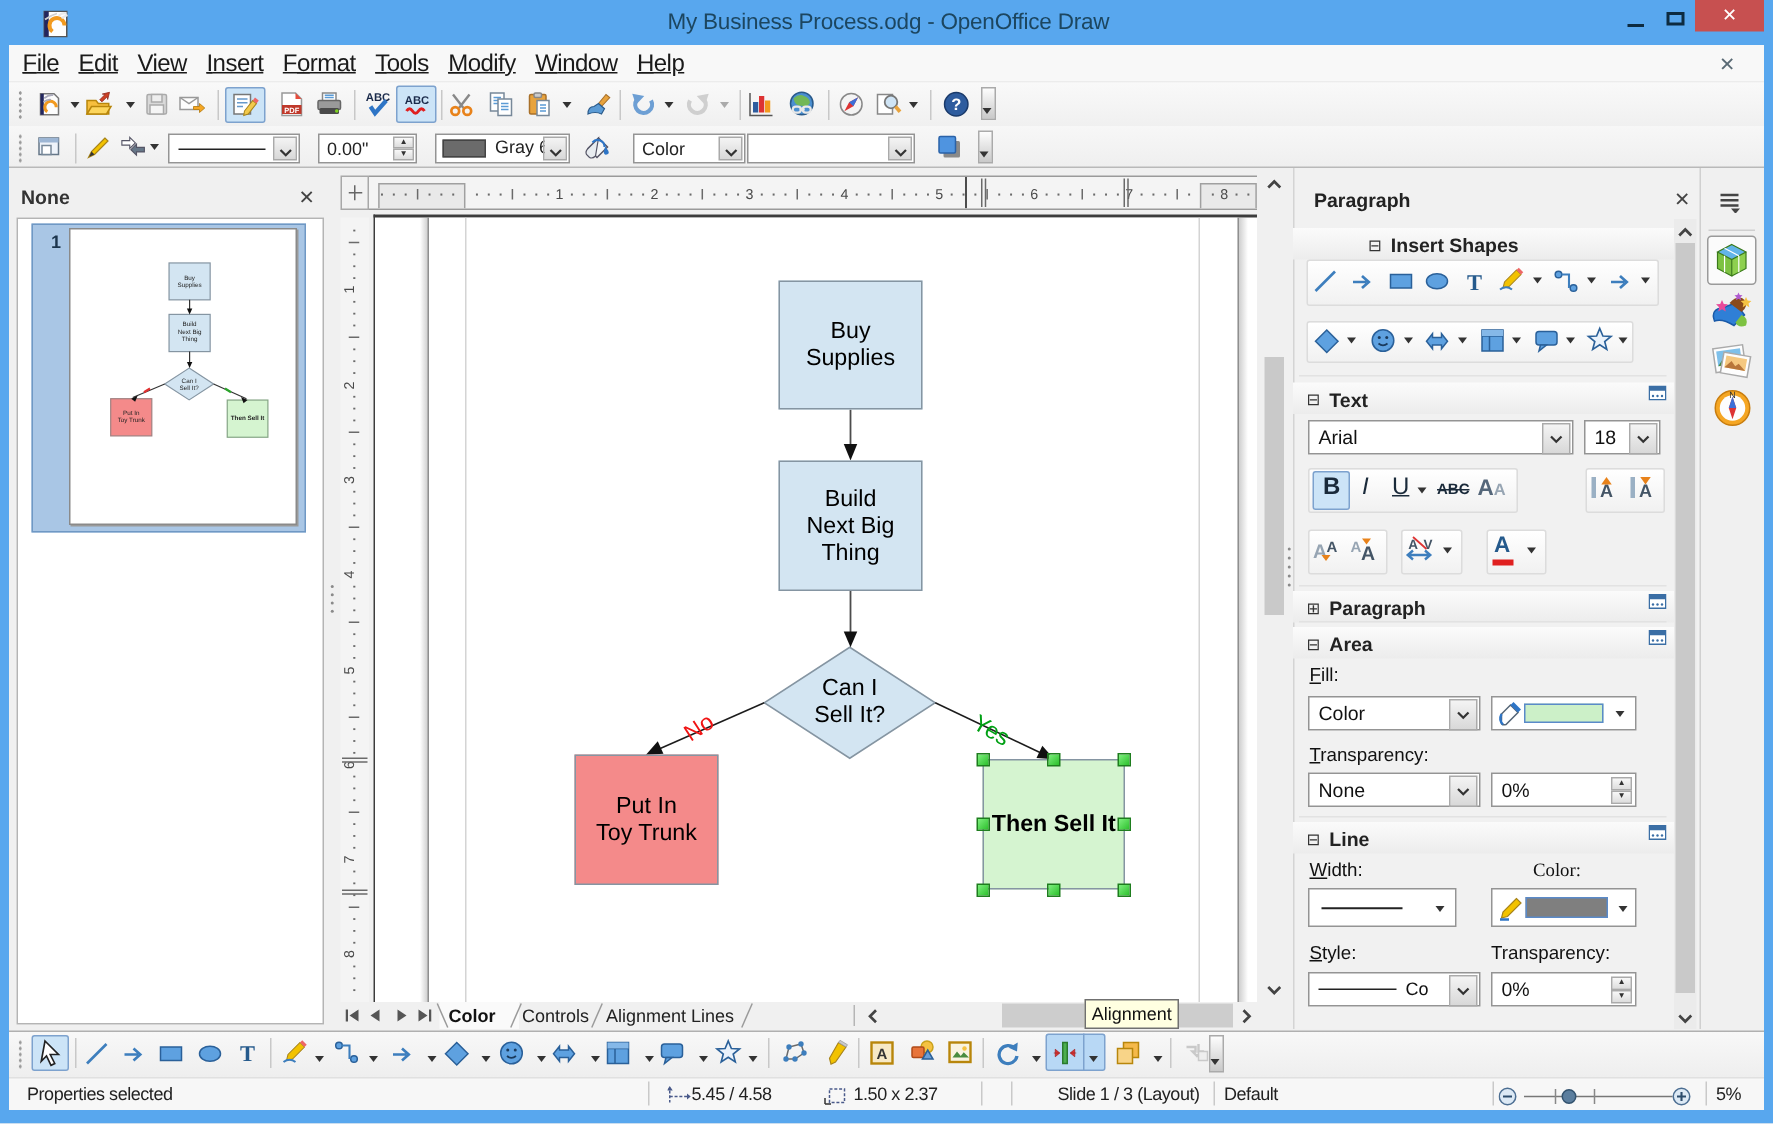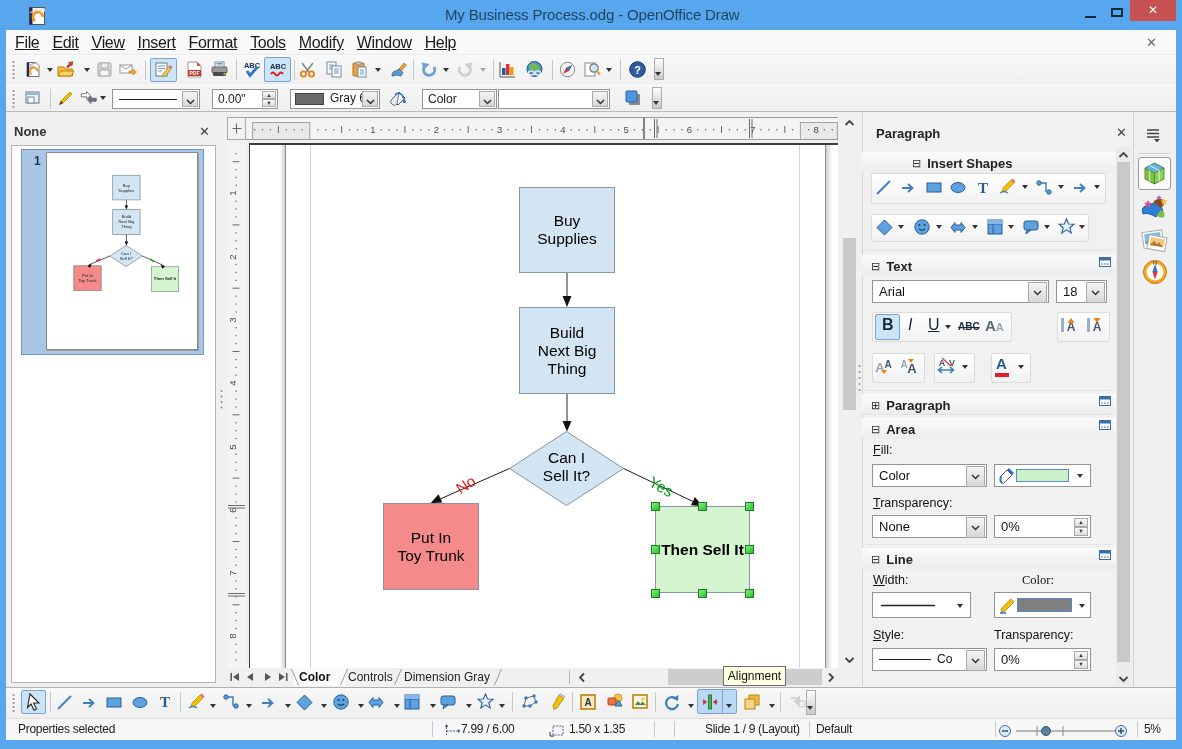--- a/index.html
+++ b/index.html
@@ -553,21 +553,21 @@
 <g fill="#555" stroke="none">
       <path d="M3.5 4 v8 h1.5 v-8z M12 4 l-6 4 6 4z"></path>
       <path d="M26 4 l-6 4 6 4z"></path>
       <path d="M38 4 l6 4 -6 4z"></path>
       <path d="M52 4 l6 4 -6 4z M59 4 v8 h1.5 v-8z"></path>
     </g>
 </svg>
 <div class="abs" id="tab-active" style="left:293px;top:668px;width:53px;height:18px;background:#fafafa;"></div>
 <div class="abs" style="left:299px;top:670px;font-size:12px;font-weight:bold;color:#111;">Color</div>
 <div class="abs" style="left:348px;top:670px;font-size:12px;color:#222;">Controls</div>
-<div class="abs" style="left:404px;top:670px;font-size:12px;color:#222;">Dimension Gray</div>
+<div class="abs" style="left:404px;top:670px;font-size:12px;color:#222;">Alignment Lines</div>
 <svg class="abs" style="left:227px;top:668px;" width="420" height="18">
   <line x1="64.5" y1="1" x2="71.5" y2="17" stroke="#9a9a9a"></line>
   <line x1="120.5" y1="1" x2="113.5" y2="17" stroke="#9a9a9a"></line>
   <line x1="174.5" y1="1" x2="167.5" y2="17" stroke="#9a9a9a"></line>
   <line x1="274.5" y1="1" x2="267.5" y2="17" stroke="#9a9a9a"></line>
   <line x1="342.5" y1="2" x2="342.5" y2="16" stroke="#b5b5b5"></line>
 </svg>
 <svg class="abs" style="left:577px;top:672px;" width="10" height="11">
     <path d="M7 1.5 l-4 4 4 4" fill="none" stroke="#444" stroke-width="1.8"></path>
   </svg>
@@ -962,30 +962,30 @@
 <div class="dar" style="left:807px;top:706px;"></div>
 <div class="abs" id="statusbar"></div>
 <div class="abs" style="left:18px;top:722px;font-size:12px;letter-spacing:-0.3px;color:#222;">Properties selected</div>
 <div class="ssep" style="left:432px;"></div>
 <svg class="abs" style="left:445px;top:723px;" width="16" height="14">
     <g stroke="#4a5a8a" fill="none">
       <path d="M1.5 4 V12 M1.5 8 H13" stroke-dasharray="2 1.2"></path>
       <path d="M1.5 1 L3.5 4 L-0.5 4 Z M13 6 L13 10 L15.5 8 Z" fill="#4a5a8a" stroke="none"></path>
     </g>
   </svg>
-<div class="abs" style="left:461px;top:722px;font-size:12px;letter-spacing:-0.3px;color:#222;">7.99 / 6.00</div>
+<div class="abs" style="left:461px;top:722px;font-size:12px;letter-spacing:-0.3px;color:#222;">5.45 / 4.58</div>
 <svg class="abs" style="left:549px;top:723px;" width="16" height="14">
     <rect x="4" y="3" width="10" height="9" fill="none" stroke="#4a5a8a" stroke-dasharray="2 1.2"></rect>
     <path d="M1 13 L5 13 M1 9 L1 13" stroke="#333"></path>
   </svg>
-<div class="abs" style="left:569px;top:722px;font-size:12px;letter-spacing:-0.3px;color:#222;">1.50 x 1.35</div>
+<div class="abs" style="left:569px;top:722px;font-size:12px;letter-spacing:-0.3px;color:#222;">1.50 x 2.37</div>
 <div class="ssep" style="left:654px;"></div>
 <div class="ssep" style="left:674px;"></div>
 <div class="ssep" style="left:809px;"></div>
-<div class="abs" style="left:705px;top:722px;font-size:12px;letter-spacing:-0.3px;color:#222;">Slide 1 / 9 (Layout)</div>
+<div class="abs" style="left:705px;top:722px;font-size:12px;letter-spacing:-0.3px;color:#222;">Slide 1 / 3 (Layout)</div>
 
 <div class="abs" style="left:816px;top:722px;font-size:12px;letter-spacing:-0.3px;color:#222;">Default</div>
 <div class="ssep" style="left:995px;"></div>
 <svg class="abs" style="left:999px;top:722px;" width="132" height="18">
   <circle cx="6" cy="9" r="5.5" fill="#dce9f5" stroke="#4c6e92"></circle>
     <line x1="3" y1="9" x2="9" y2="9" stroke="#2c4c6c" stroke-width="1.4"></line>
   <line x1="17" y1="9" x2="116" y2="9" stroke="#777"></line>
   <line x1="38" y1="4" x2="38" y2="14" stroke="#888"></line>
   <line x1="64" y1="4" x2="64" y2="14" stroke="#888"></line>
   <circle cx="47" cy="9" r="4.5" fill="#5b7e9e" stroke="#33536f"></circle>

